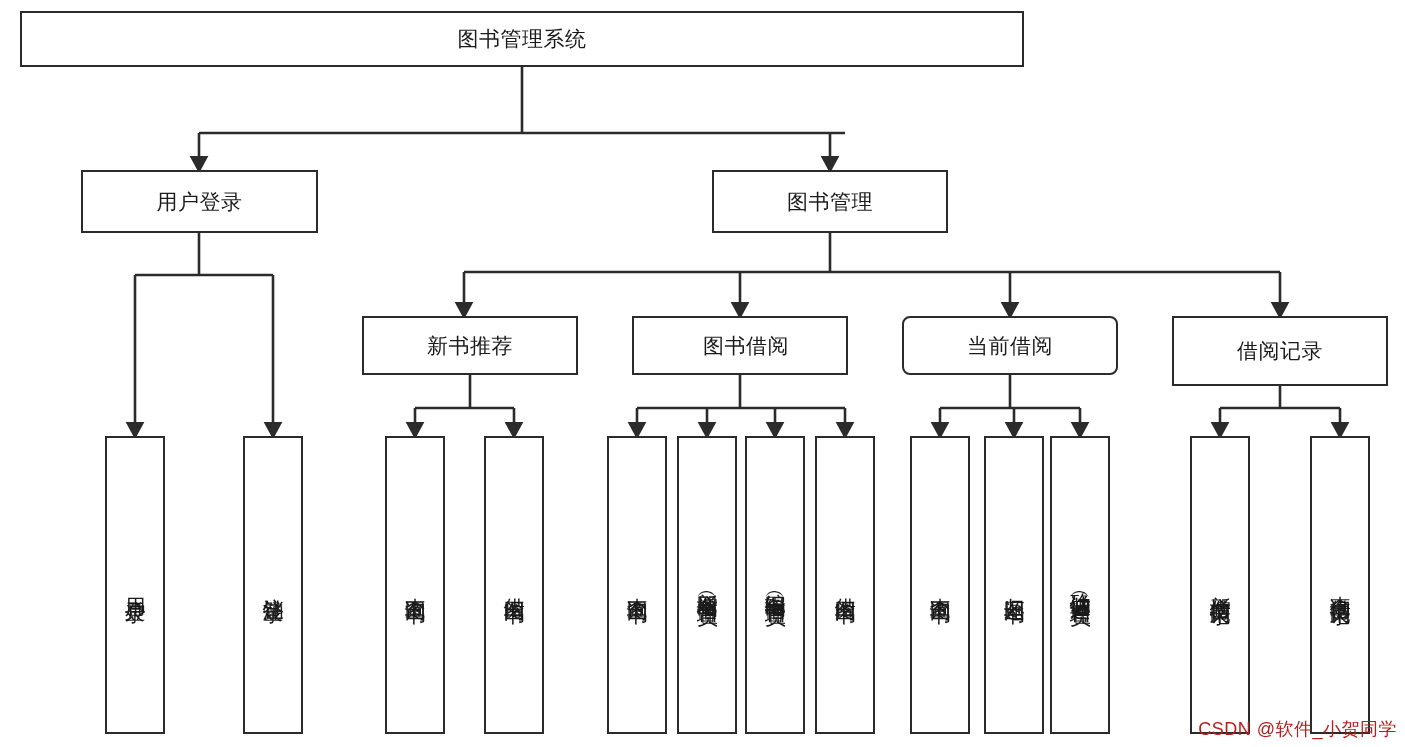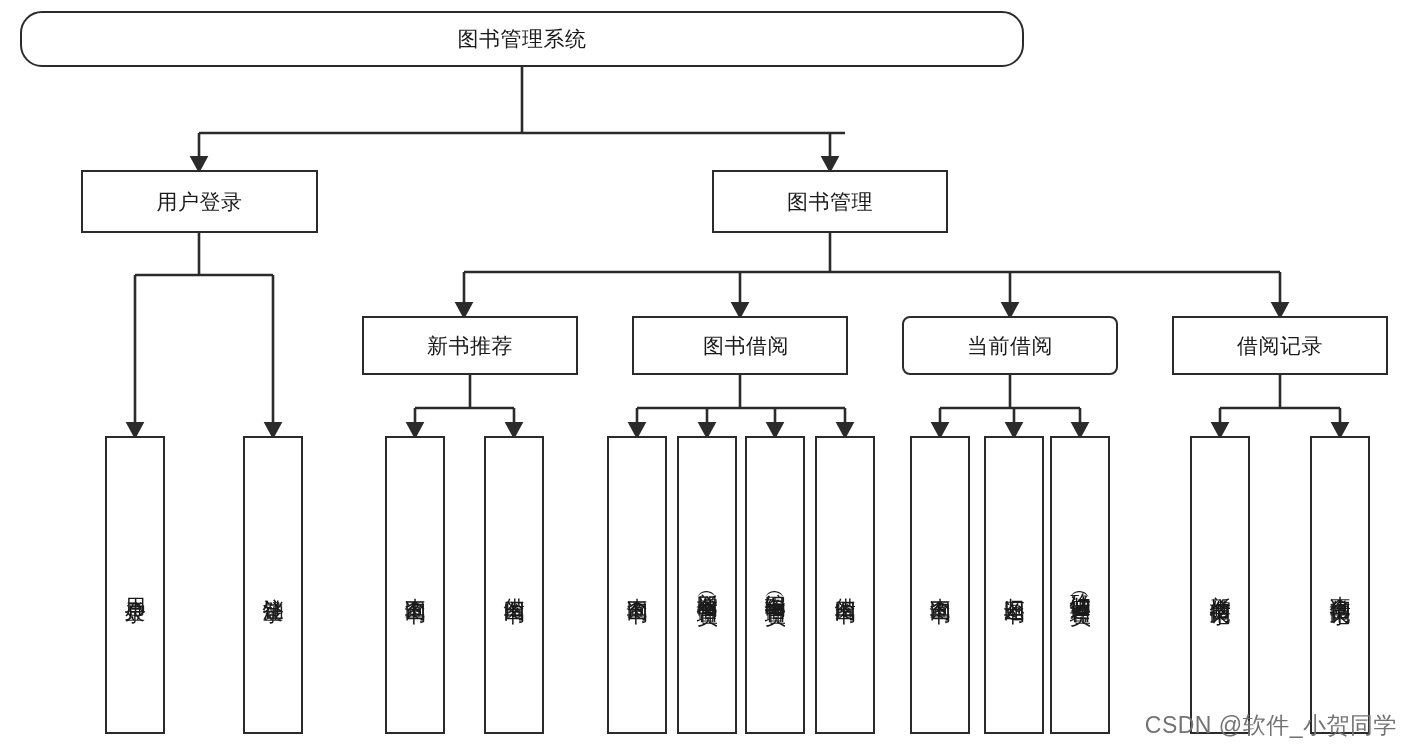--- a/index.html
+++ b/index.html
@@ -51,22 +51,22 @@
     text-orientation: upright;
     line-height: 1.35;
     letter-spacing: 2px;
     white-space: nowrap;
     text-align: center;
   }
   .watermark {
     position: absolute;
     right: 8px;
     bottom: 6px;
-    font-size: 23px;
-    color: #737373;
+    font-size: 18px;
+    color: #b91c1c;
     white-space: nowrap;
     letter-spacing: 0.5px;
     pointer-events: none;
   }
 </style>
 </head>
 <body>
 
 <div id="diagram-root">
 
@@ -115,41 +115,41 @@
       <path d="M1080,408 L1080,426" marker-end="url(#arrowhead)"></path>
 
       <path d="M1280,375 L1280,408"></path>
       <path d="M1220,408 L1340,408"></path>
       <path d="M1220,408 L1220,426" marker-end="url(#arrowhead)"></path>
       <path d="M1340,408 L1340,426" marker-end="url(#arrowhead)"></path>
 
     </g>
   </svg>
 
-  <div class="node-box" style="left: 20px; top: 11px; width: 1004px; height: 56px; border-radius: 22px;">
+  <div class="node-box" style="left: 20px; top: 11px; width: 1004px; height: 56px;">
     <span class="node-label-h">图书管理系统</span>
   </div>
 
   <div class="node-box" style="left: 81px; top: 170px; width: 237px; height: 63px;">
     <span class="node-label-h">用户登录</span>
   </div>
   <div class="node-box" style="left: 712px; top: 170px; width: 236px; height: 63px;">
     <span class="node-label-h">图书管理</span>
   </div>
 
   <div class="node-box" style="left: 362px; top: 316px; width: 216px; height: 59px;">
     <span class="node-label-h">新书推荐</span>
   </div>
   <div class="node-box" style="left: 632px; top: 316px; width: 216px; height: 59px; padding-left: 12px;">
     <span class="node-label-h">图书借阅</span>
   </div>
   <div class="node-box" style="left: 902px; top: 316px; width: 216px; height: 59px; border-radius: 8px;">
     <span class="node-label-h">当前借阅</span>
   </div>
-  <div class="node-box" style="left: 1172px; top: 316px; width: 216px; height: 59px;">
+  <div class="node-box" style="left: 1172px; top: 316px; width: 216px; height: 70px;">
     <span class="node-label-h">借阅记录</span>
   </div>
 
   <div class="node-box" style="left: 105px; top: 436px; width: 60px; height: 298px;">
     <span class="node-label-v">用户登录</span>
   </div>
   <div class="node-box" style="left: 243px; top: 436px; width: 60px; height: 298px;">
     <span class="node-label-v">注销登录</span>
   </div>
   <div class="node-box" style="left: 385px; top: 436px; width: 60px; height: 298px;">

